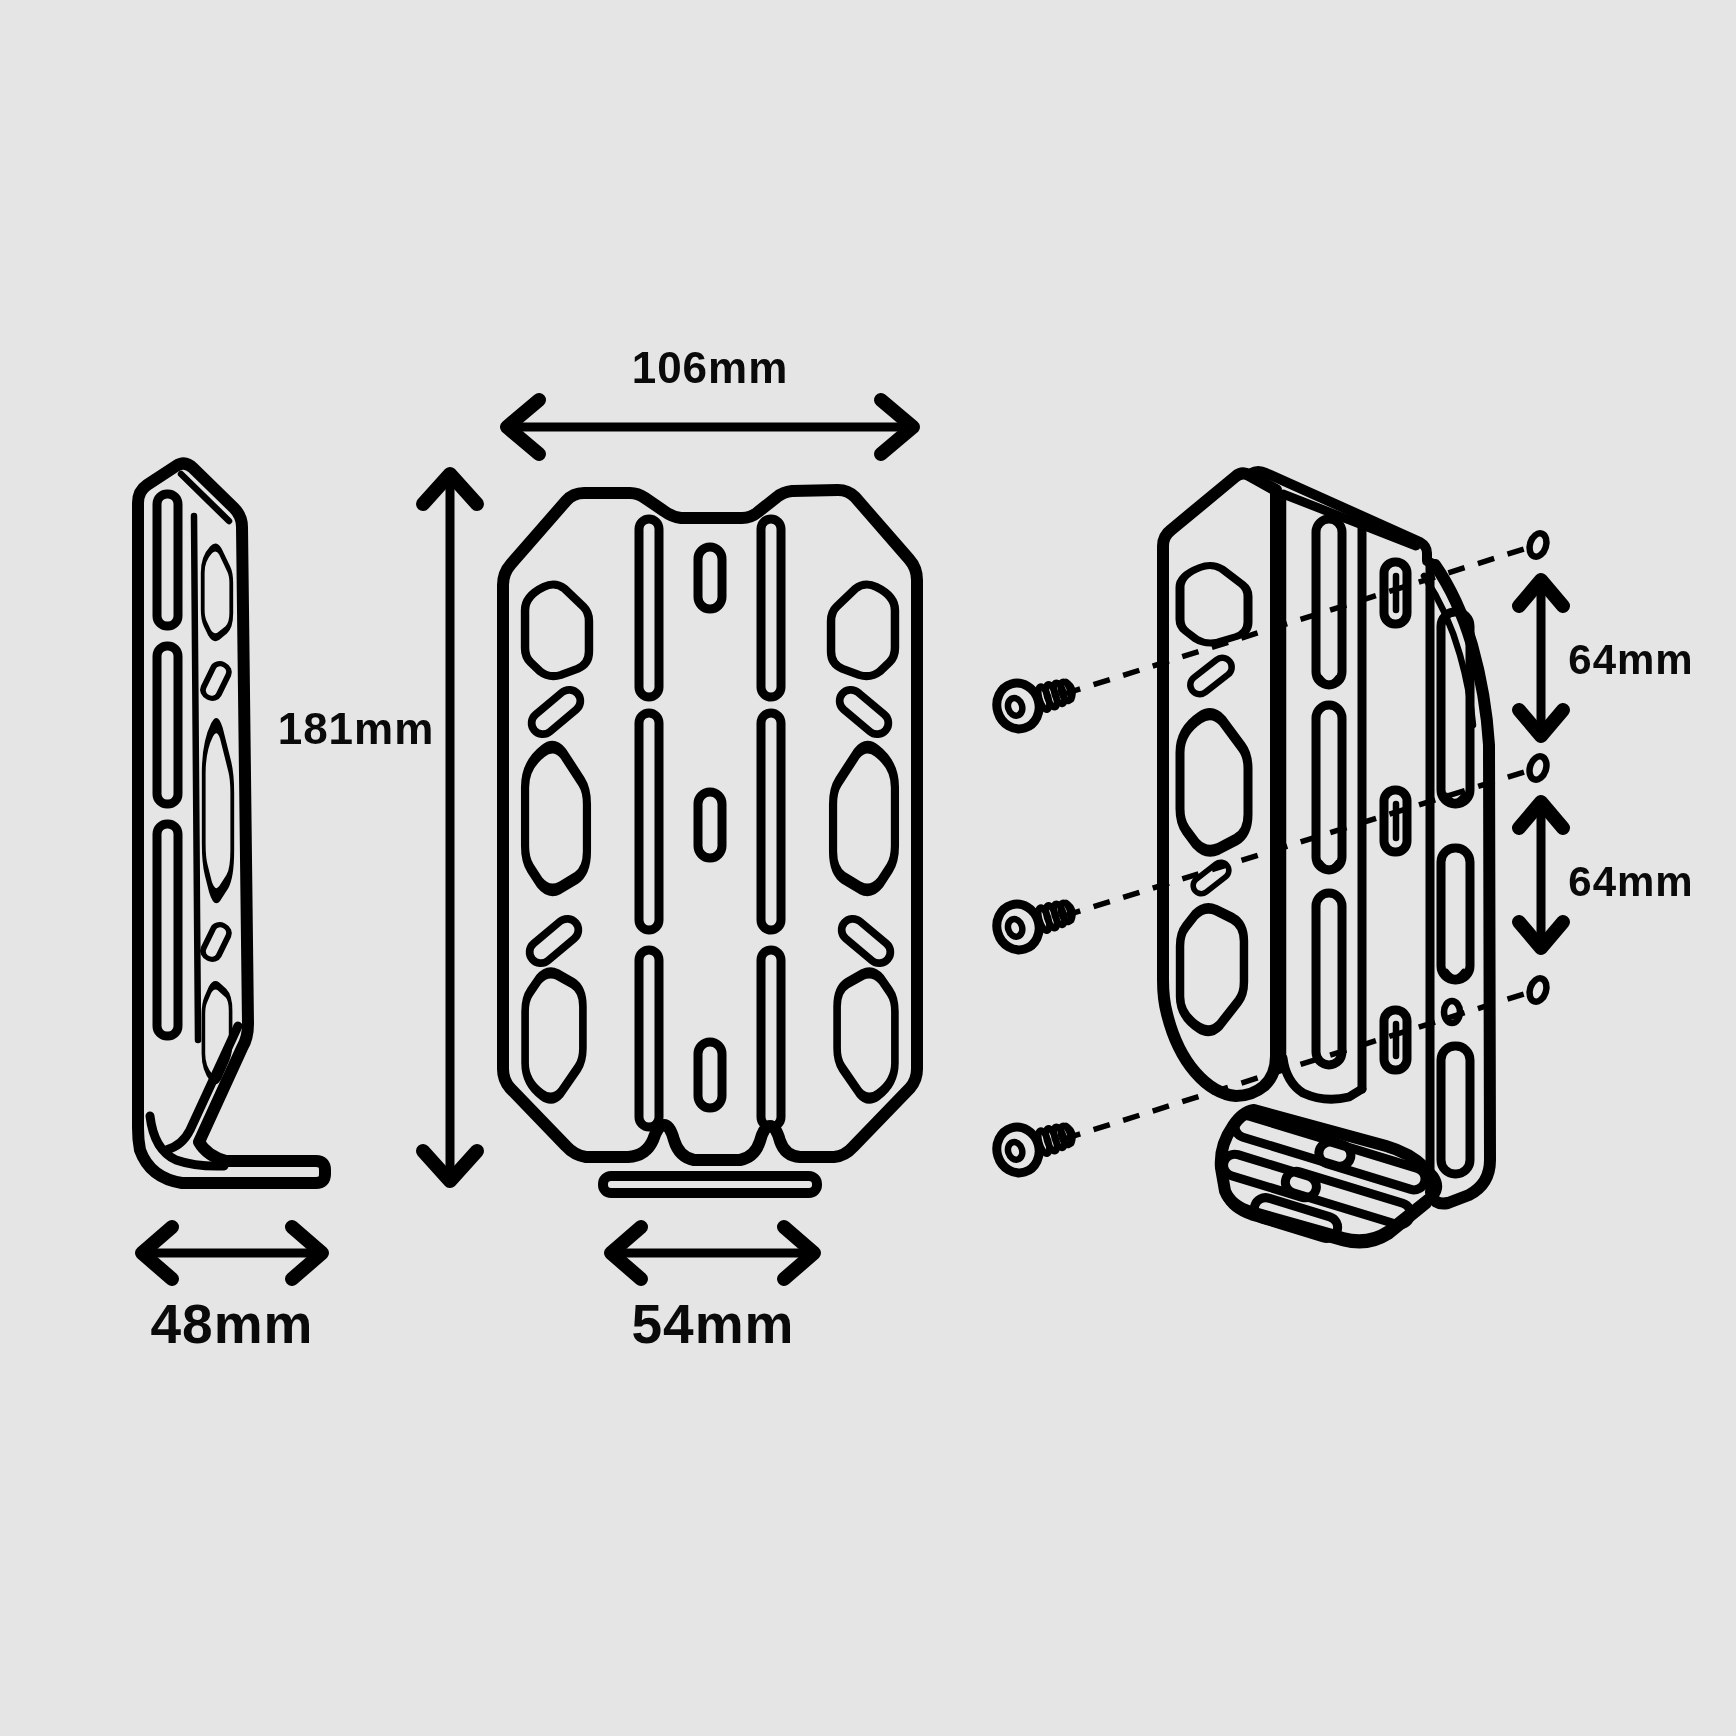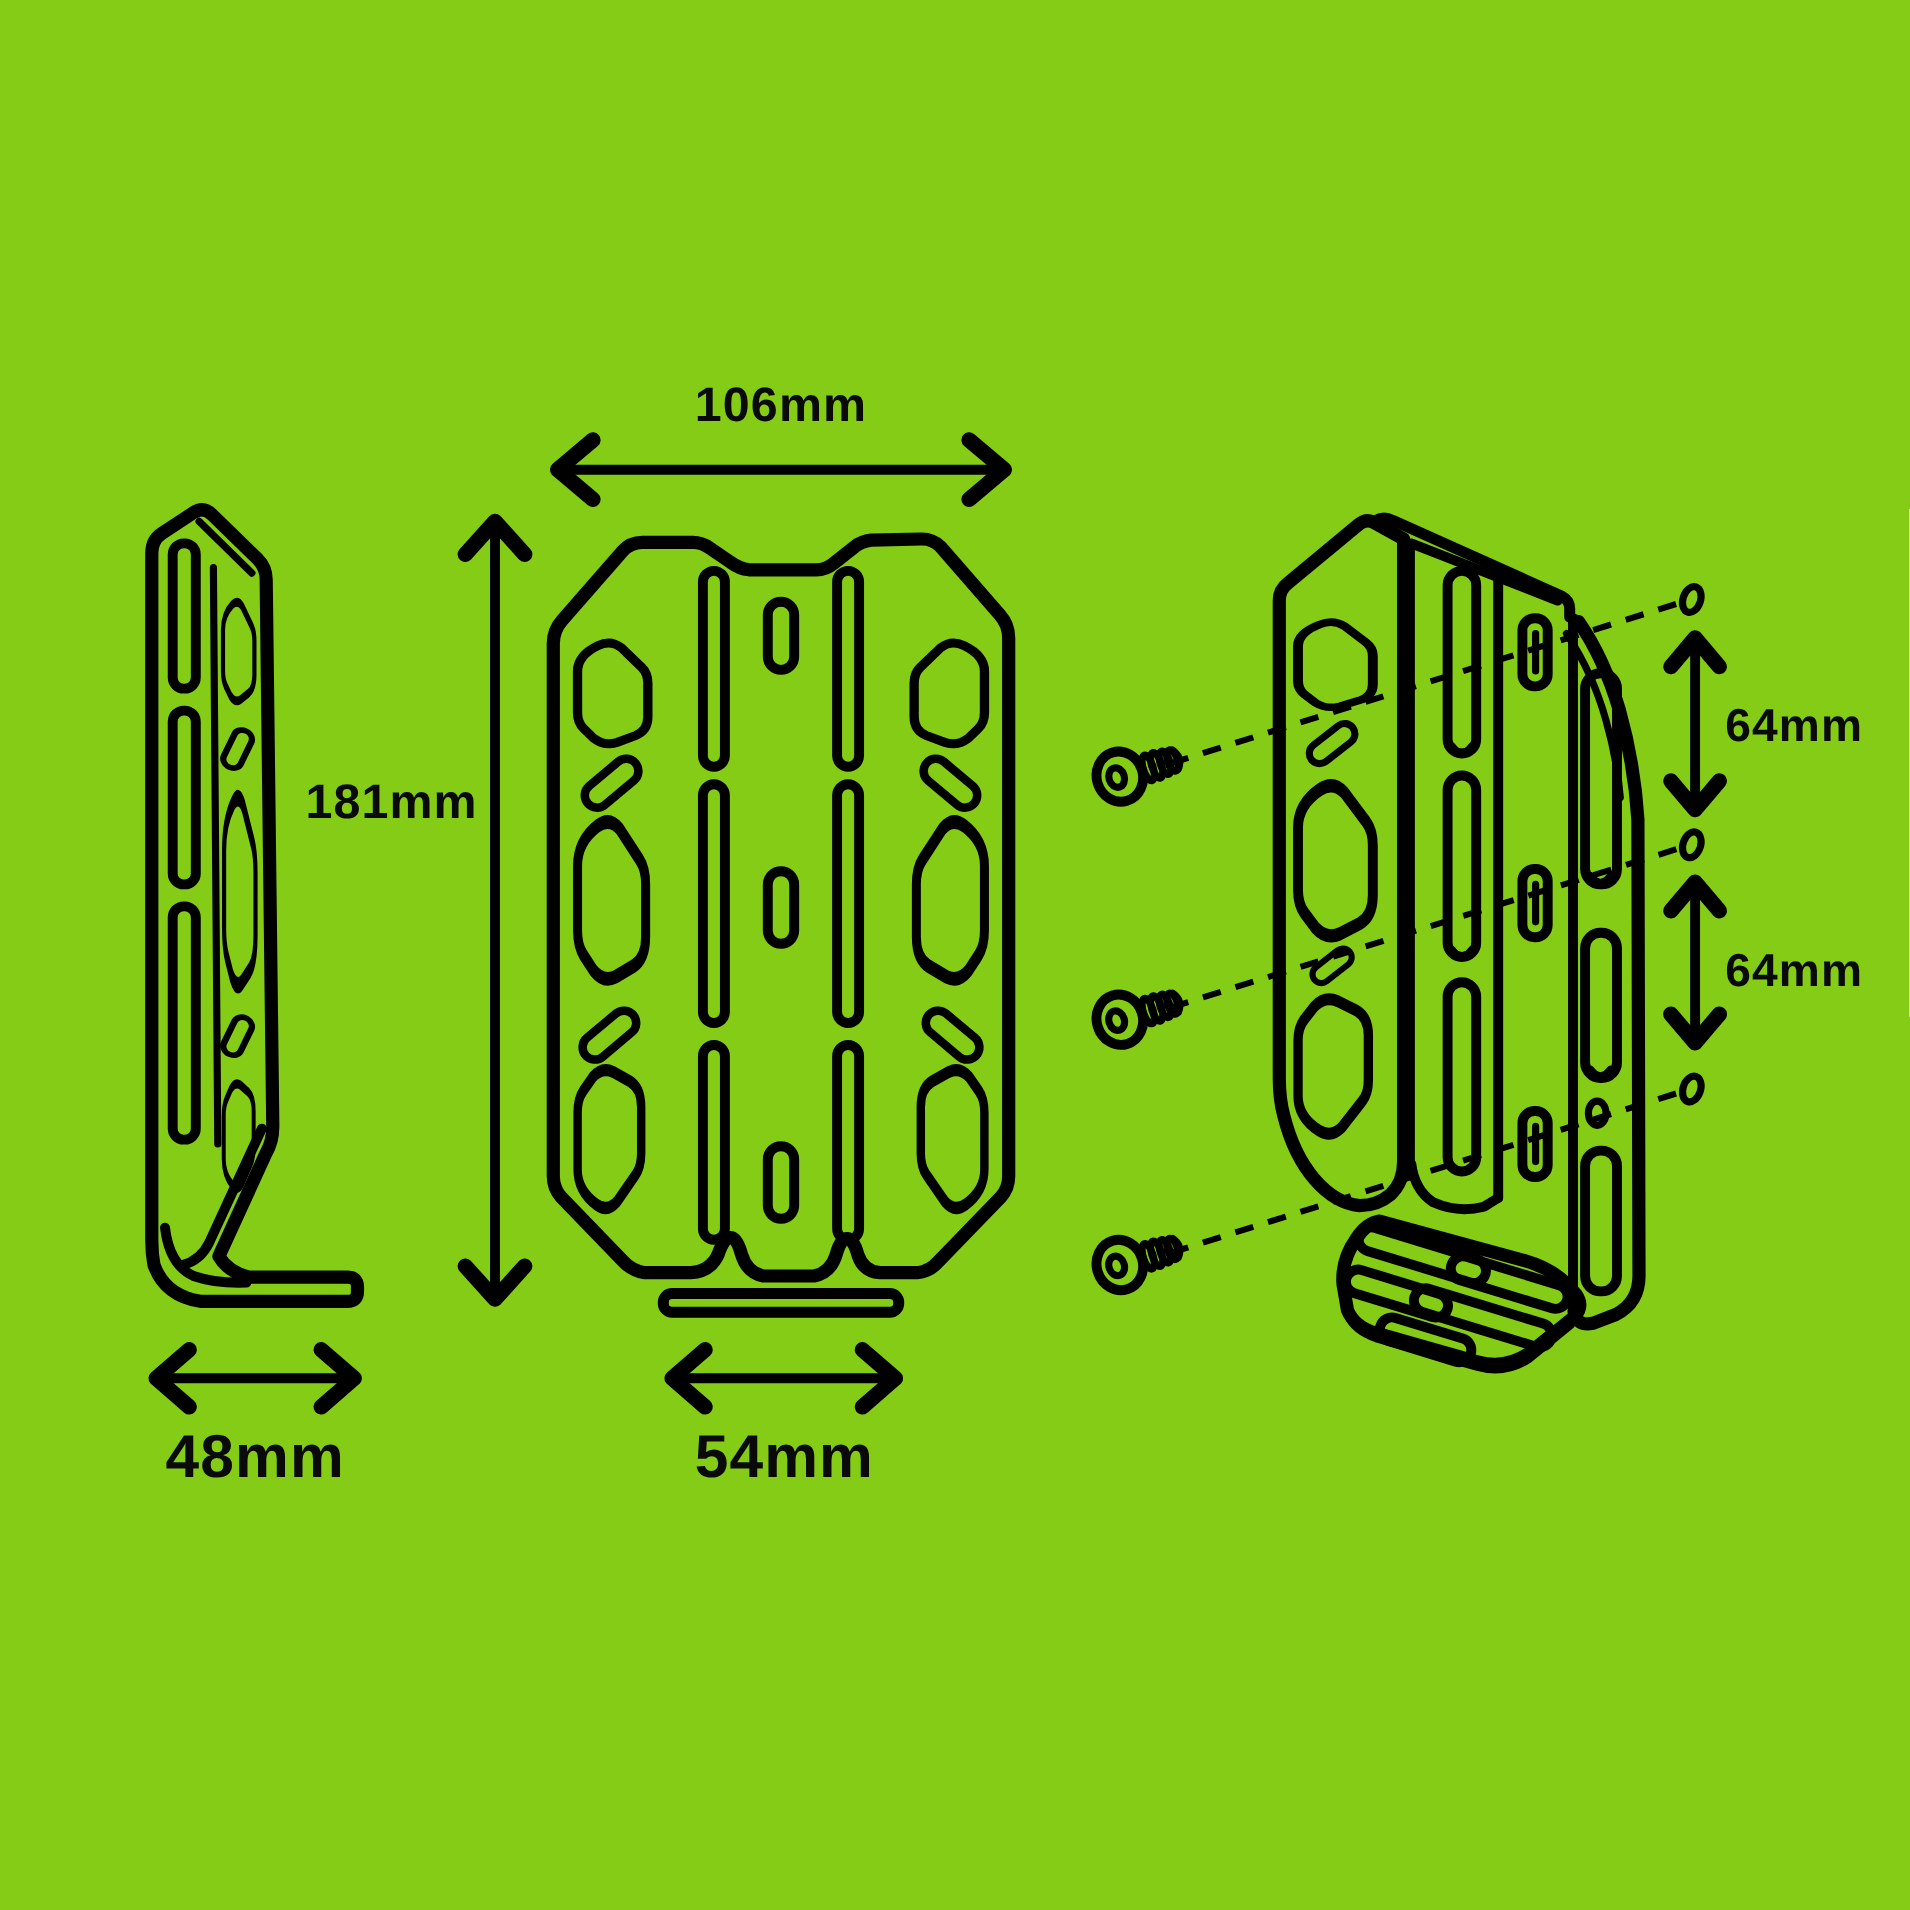--- a/index.html
+++ b/index.html
@@ -1,16 +1,16 @@
 <!DOCTYPE html>
 <html><head>
 <meta charset="utf-8">
 <style>
   html,body{margin:0;padding:0;background:#ffffff;}
-  .page{width:1736px;height:1736px;background:#84cc16;overflow:hidden;position:relative;}
+  .page{width:1736px;height:1736px;background:#e5e5e5;overflow:hidden;position:relative;}
   svg{display:block;}
   .o  {stroke-width:12;}
   .o9 {stroke-width:10;}
   .i  {stroke-width:9;}
   .t  {stroke-width:6.5;}
   .dim{stroke-width:9;}
   .chev{stroke-width:14;fill:none;}
   .dash{stroke-width:5.5;stroke-dasharray:17 14;stroke-linecap:butt;}
   .lbl{font-family:"Liberation Sans", sans-serif;font-weight:700;fill:#0a0a0a;stroke:none;letter-spacing:1px;}
   .f44{font-size:44px;}

